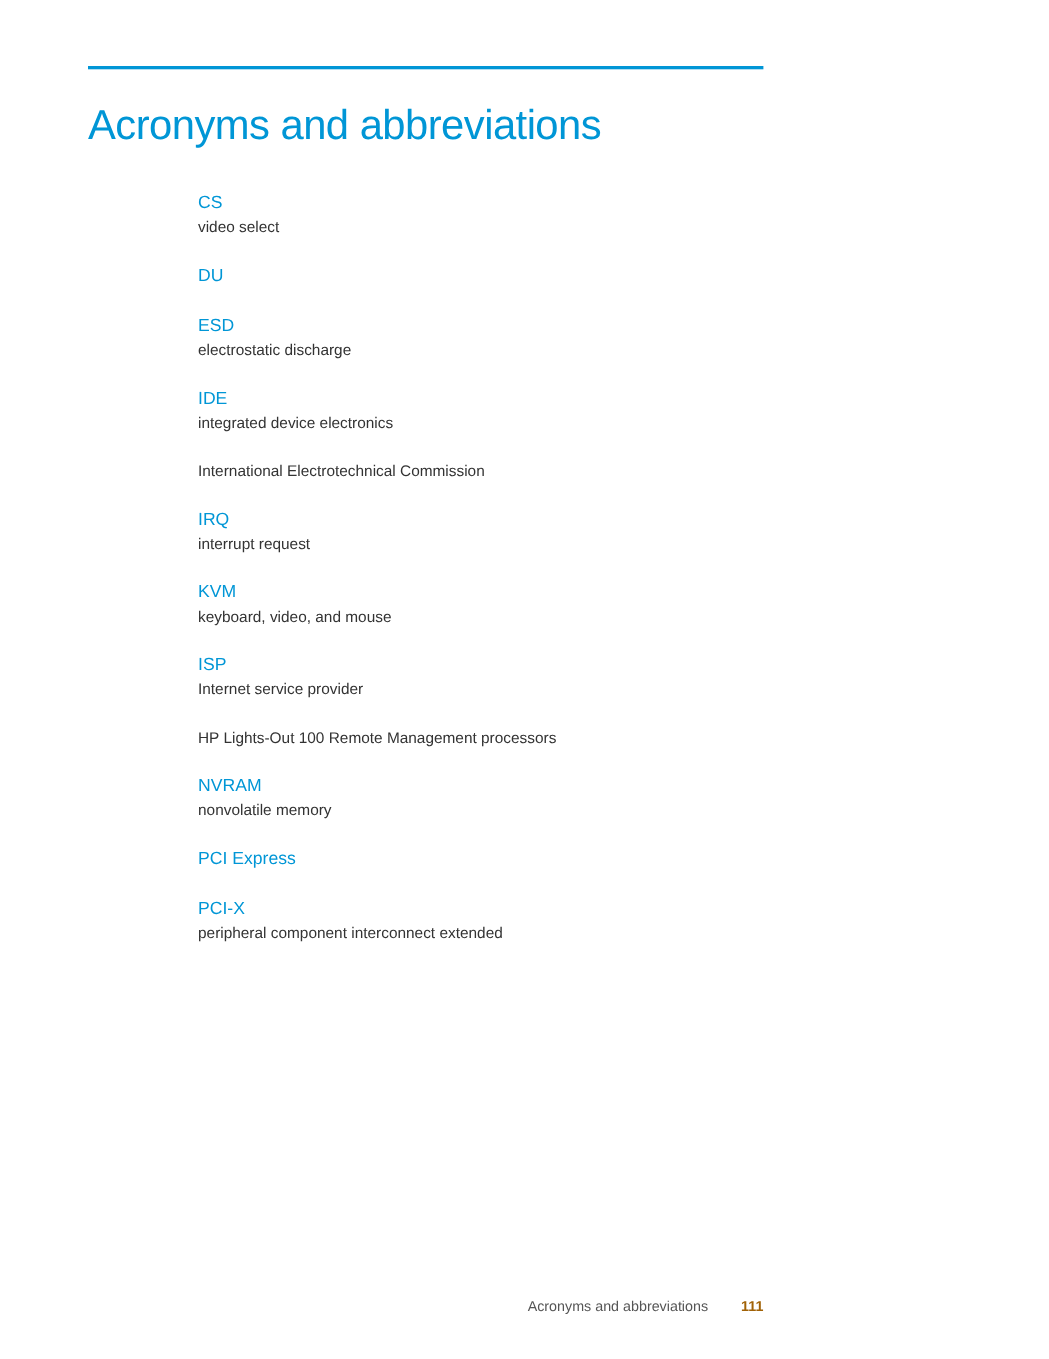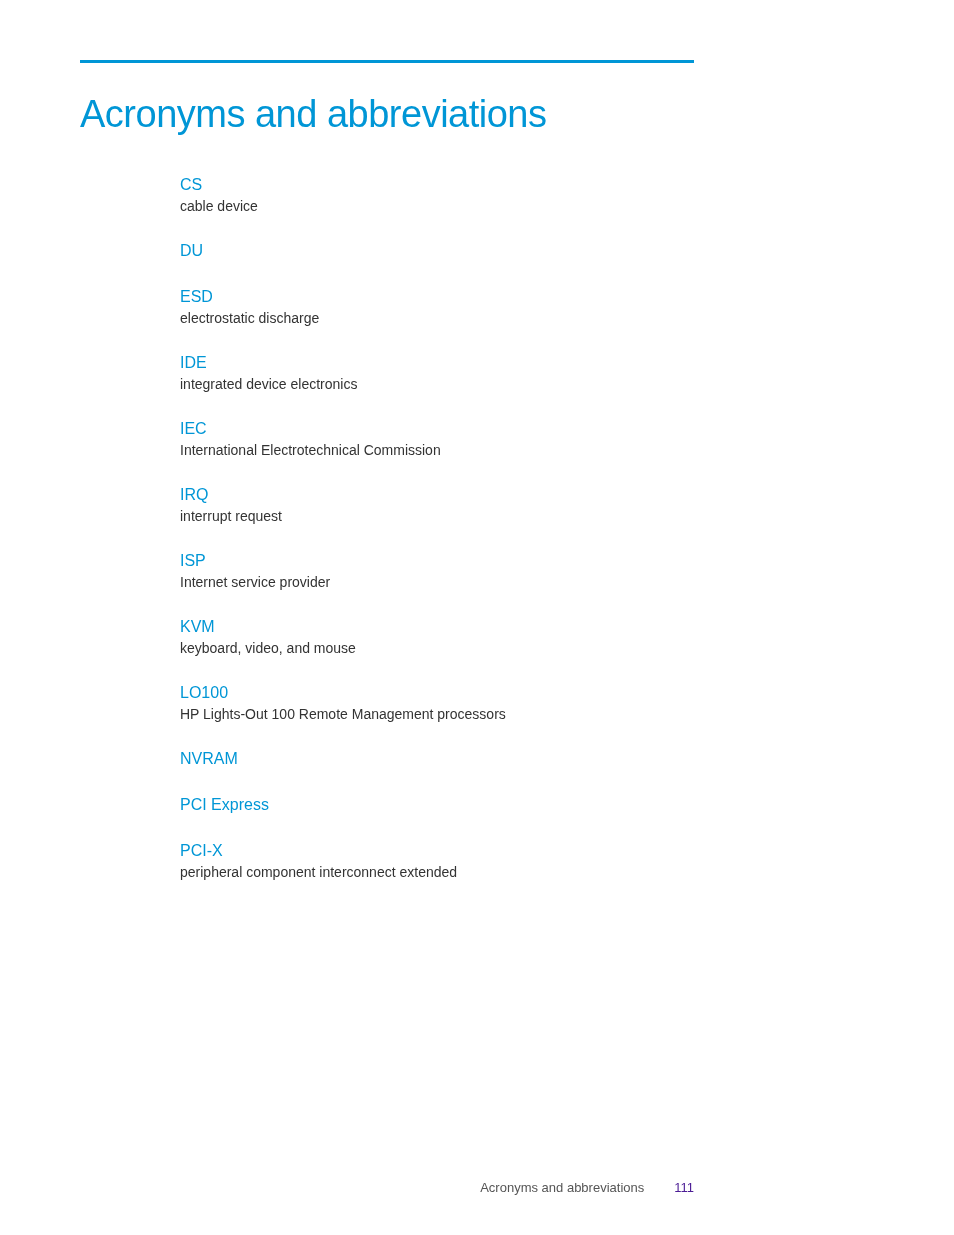--- a/index.html
+++ b/index.html
@@ -70,70 +70,69 @@
       display: flex;
       align-items: center;
       gap: 30px;
     }
 
     .footer-text {
       color: #555555;
     }
 
     .footer-page {
-      color: #4c1d95;
-      font-weight: 400;
+      color: #a16207;
+      font-weight: 700;
     }
   </style>
 </head>
 <body>
 
 <div class="page-container">
   <div class="top-border"></div>
 
   <h1 class="page-title">Acronyms and abbreviations</h1>
 
   <div class="content-area" id="acronyms-list">
   <div class="acronym-entry">
         <div class="acronym-term">CS</div>
-        <div class="acronym-definition">cable device</div>
+        <div class="acronym-definition">video select</div>
       </div>
       <div class="acronym-entry">
         <div class="acronym-term">DU</div>
       </div>
       <div class="acronym-entry">
         <div class="acronym-term">ESD</div>
         <div class="acronym-definition">electrostatic discharge</div>
       </div>
       <div class="acronym-entry">
         <div class="acronym-term">IDE</div>
         <div class="acronym-definition">integrated device electronics</div>
       </div>
       <div class="acronym-entry">
-        <div class="acronym-term">IEC</div>
         <div class="acronym-definition">International Electrotechnical Commission</div>
       </div>
       <div class="acronym-entry">
         <div class="acronym-term">IRQ</div>
         <div class="acronym-definition">interrupt request</div>
       </div>
       <div class="acronym-entry">
+        <div class="acronym-term">KVM</div>
+        <div class="acronym-definition">keyboard, video, and mouse</div>
+      </div>
+      <div class="acronym-entry">
         <div class="acronym-term">ISP</div>
         <div class="acronym-definition">Internet service provider</div>
       </div>
       <div class="acronym-entry">
-        <div class="acronym-term">KVM</div>
-        <div class="acronym-definition">keyboard, video, and mouse</div>
-      </div>
-      <div class="acronym-entry">
-        <div class="acronym-term">LO100</div>
         <div class="acronym-definition">HP Lights-Out 100 Remote Management processors</div>
       </div>
       <div class="acronym-entry">
         <div class="acronym-term">NVRAM</div>
+        <div class="acronym-definition">nonvolatile memory</div>
       </div>
       <div class="acronym-entry">
         <div class="acronym-term">PCI Express</div>
       </div>
       <div class="acronym-entry">
         <div class="acronym-term">PCI-X</div>
         <div class="acronym-definition">peripheral component interconnect extended</div>
       </div>
     </div>
 

